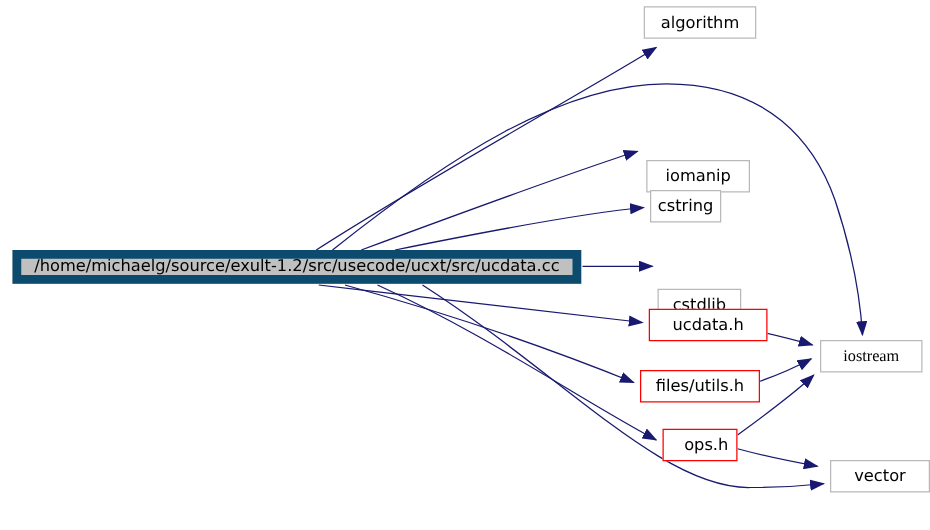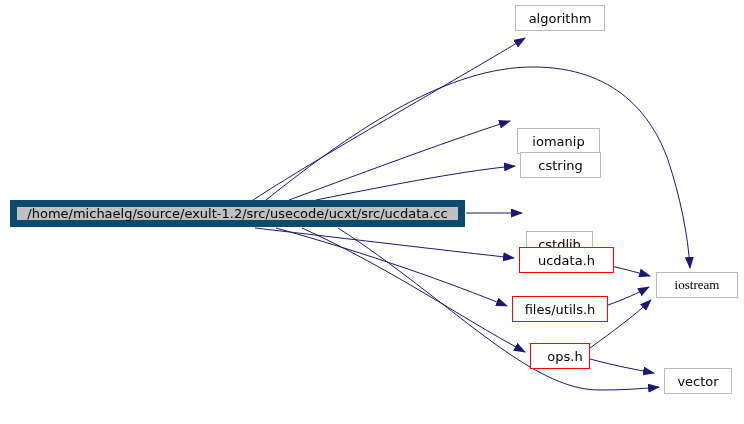--- a/index.html
+++ b/index.html
@@ -51,21 +51,21 @@
   </div>
 
   <div class="node" style="left:515px;top:5px;width:90px;height:26px;">
     <span>algorithm</span>
   </div>
 
   <div class="node" style="left:517px;top:92px;width:83px;height:26px;margin-top:36px;">
     <span>iomanip</span>
   </div>
 
-  <div class="node" style="left:520px;top:152px;width:81px;height:26px;">
+  <div class="node" style="left:520px;top:152px;width:57px;height:26px;">
     <span>cstring</span>
   </div>
 
   <div class="node" style="left:526px;top:200px;width:67px;height:26px;margin-top:31px;">
     <span>cstdlib</span>
   </div>
 
   <div class="node linked" style="left:519px;top:247px;width:95px;height:26px;">
     <span>ucdata.h</span>
   </div>
@@ -75,17 +75,17 @@
   </div>
 
   <div class="node linked" style="left:530px;top:343px;width:60px;height:26px;padding-left:10px;">
     <span>ops.h</span>
   </div>
 
   <div class="node" style="left:656px;top:272px;width:82px;height:26px;font-family:Liberation Serif, serif;">
     <span>iostream</span>
   </div>
 
-  <div class="node" style="left:664px;top:368px;width:68px;height:26px;text-align:center;">
+  <div class="node" style="left:664px;top:368px;width:80px;height:26px;text-align:center;">
     <span>vector</span>
   </div>
 
 </div>
 
 </body></html>

